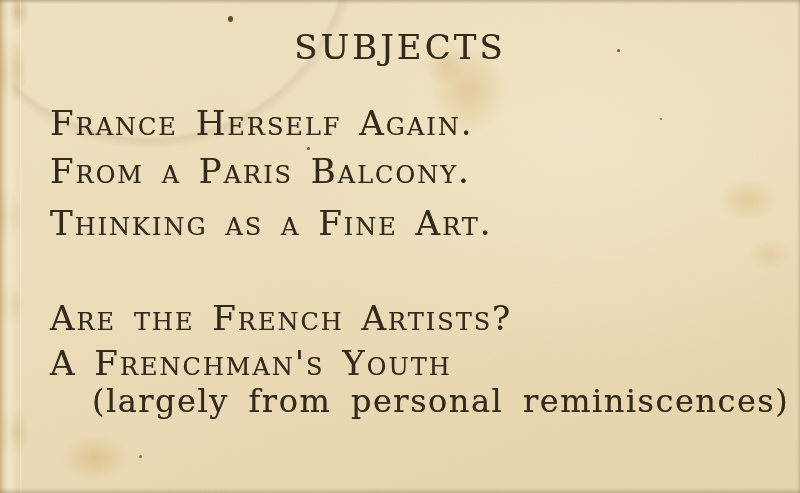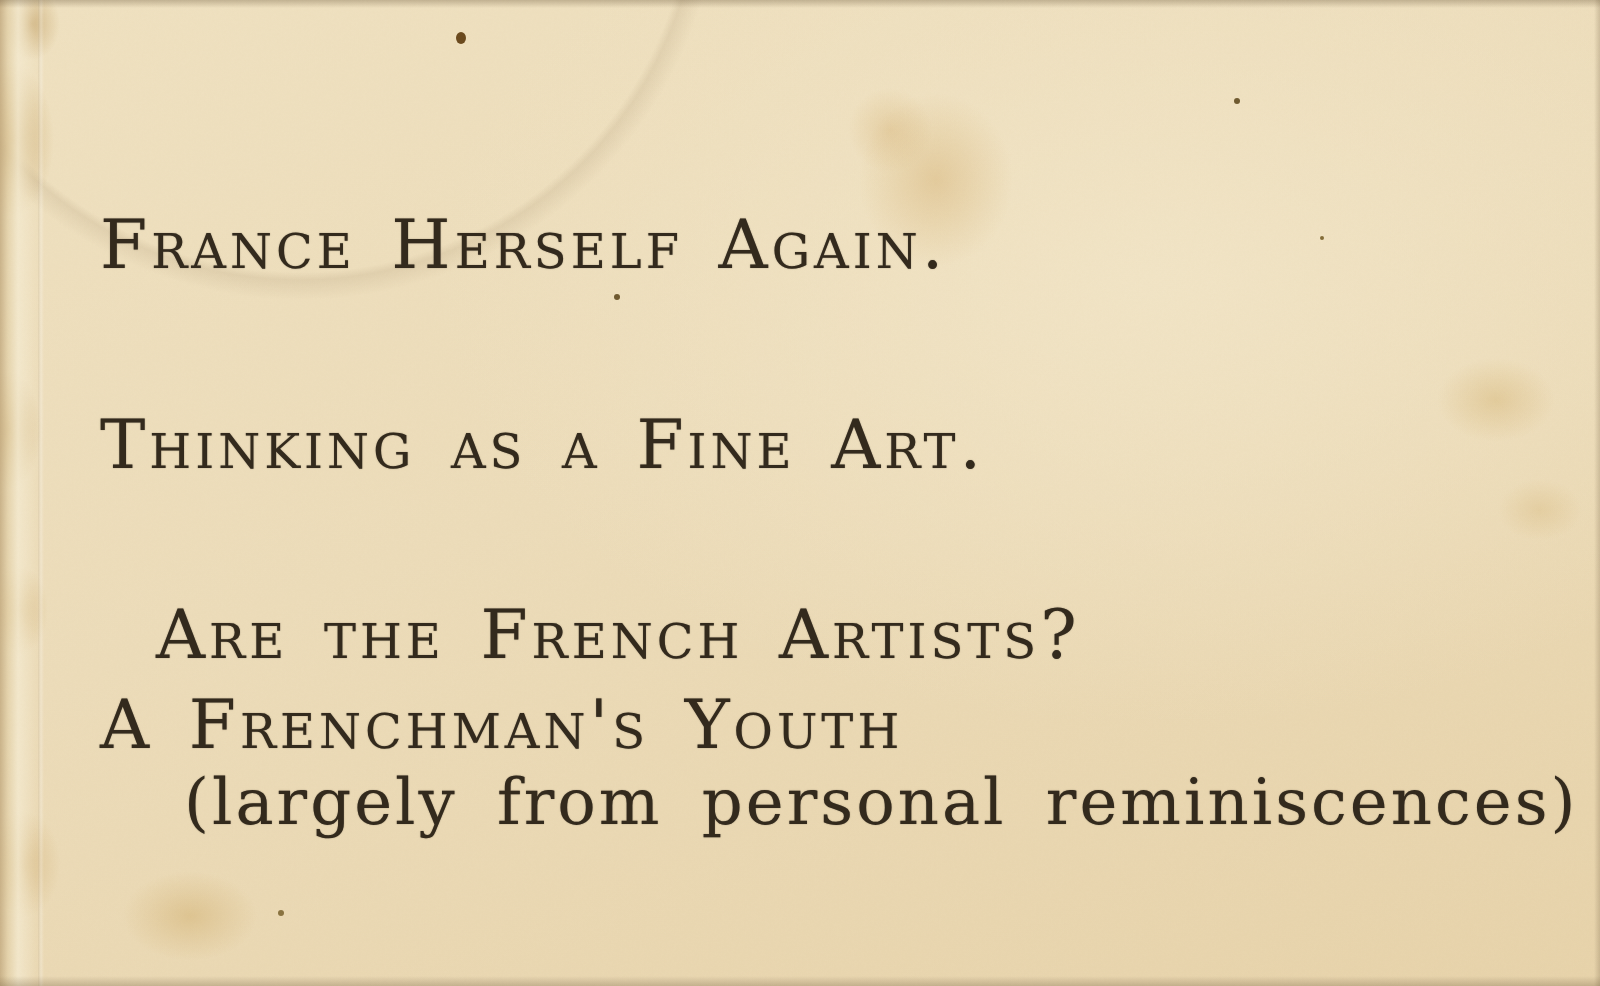--- a/index.html
+++ b/index.html
@@ -68,21 +68,21 @@
     font-variant: small-caps;
     font-variant-caps: small-caps;
     letter-spacing: 2px;
     word-spacing: 5px;
     text-shadow: 0 0 0.6px rgba(51,42,29,0.55);
   }
   .subject.s0 { top: 103px; text-align: right; }
   .subject.s1 { top: 151px; }
   .subject.s2 { top: 203px; text-align: center; }
   .subject.s3 { top: 251px; }
-  .subject.s4 { top: 298px; margin-left: 28px; }
+  .subject.s4 { top: 298px; }
   .subject.s5 { top: 343px; }
   .subject.s6 {
     top: 382px; left: 92px;
     font-size: 32px;
     font-variant: normal; font-variant-caps: normal;
     letter-spacing: 1.5px; word-spacing: 8px;
   }
   .speck { position: absolute; border-radius: 50%; }
   .speck.a { left: 228px; top: 16px;  width: 5px; height: 6px; background: #6b4a1e; }
   .speck.b { left: 617px; top: 49px;  width: 3px; height: 3px; background: #6f5a30; }
@@ -100,22 +100,24 @@
 <body>
 
 <div class="card">
 
   <div class="edge-left"></div>
   <div class="crease-left"></div>
   <div class="edge-top"></div>
   <div class="edge-bottom"></div>
   <div class="edge-right"></div>
 
+  <h1 class="title">SUBJECTS</h1>
 
   <div class="subject s0">France Herself Again.</div>
+  <div class="subject s1">From a Paris Balcony.</div>
   <div class="subject s2">Thinking as a Fine Art.</div>
   <div class="subject s4">Are the French Artists?</div>
   <div class="subject s6">(largely from personal reminiscences)</div>
   <div class="subject s5">A Frenchman's Youth</div>
 
   <div class="speck a"></div>
   <div class="speck b"></div>
   <div class="speck c"></div>
   <div class="speck d"></div>
   <div class="speck e"></div>

